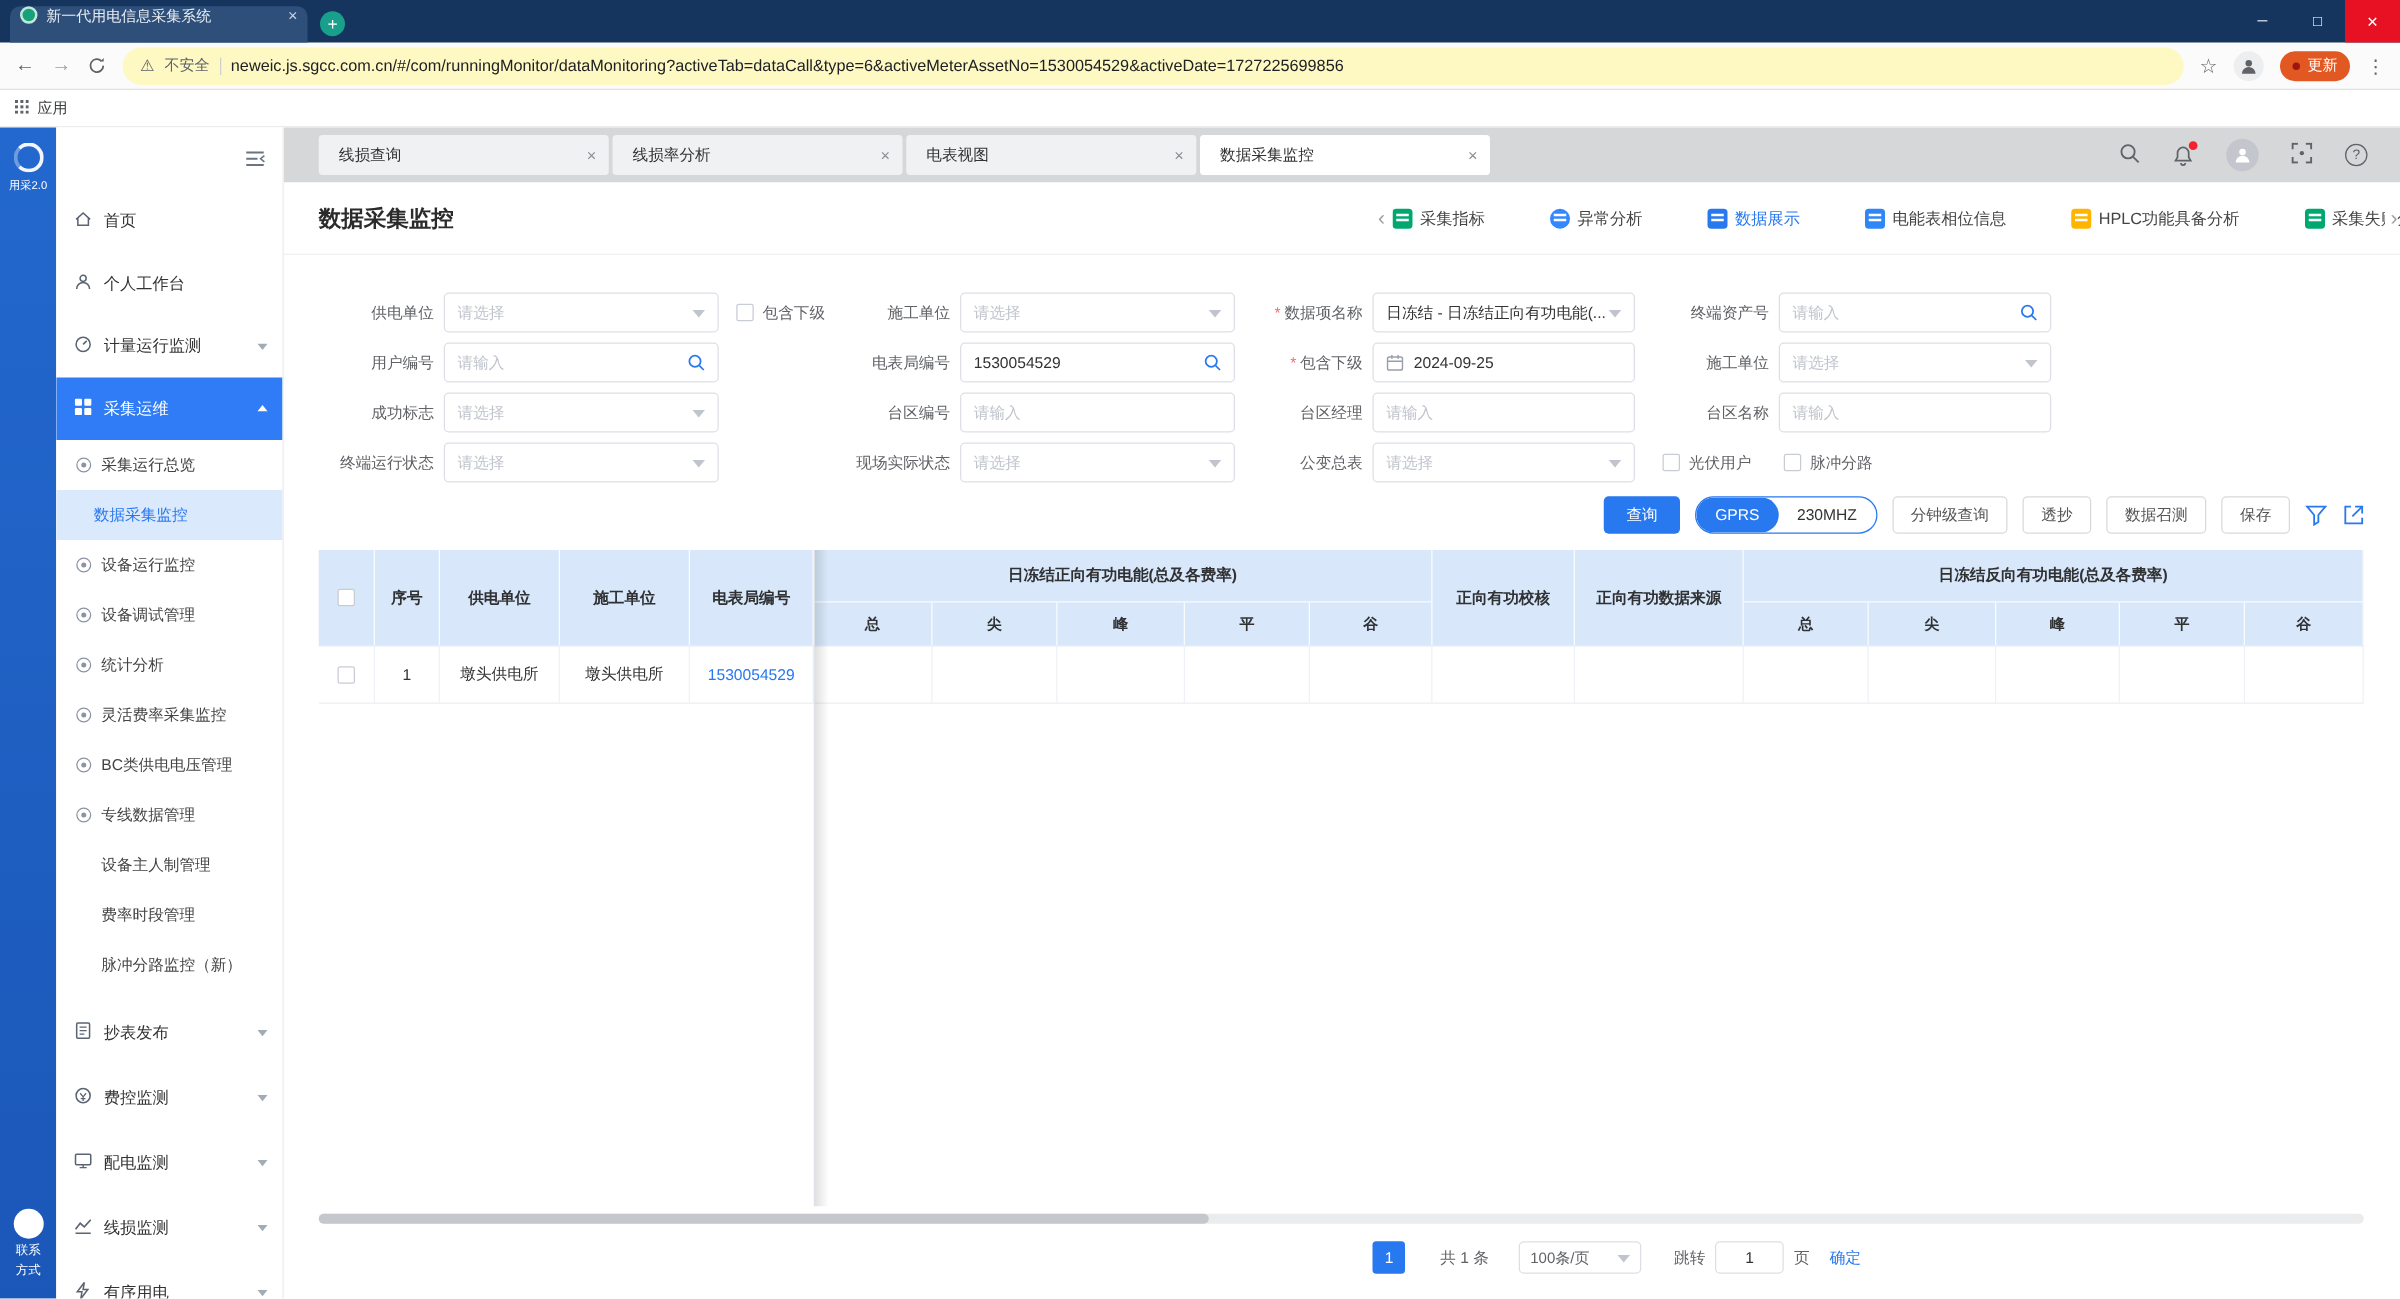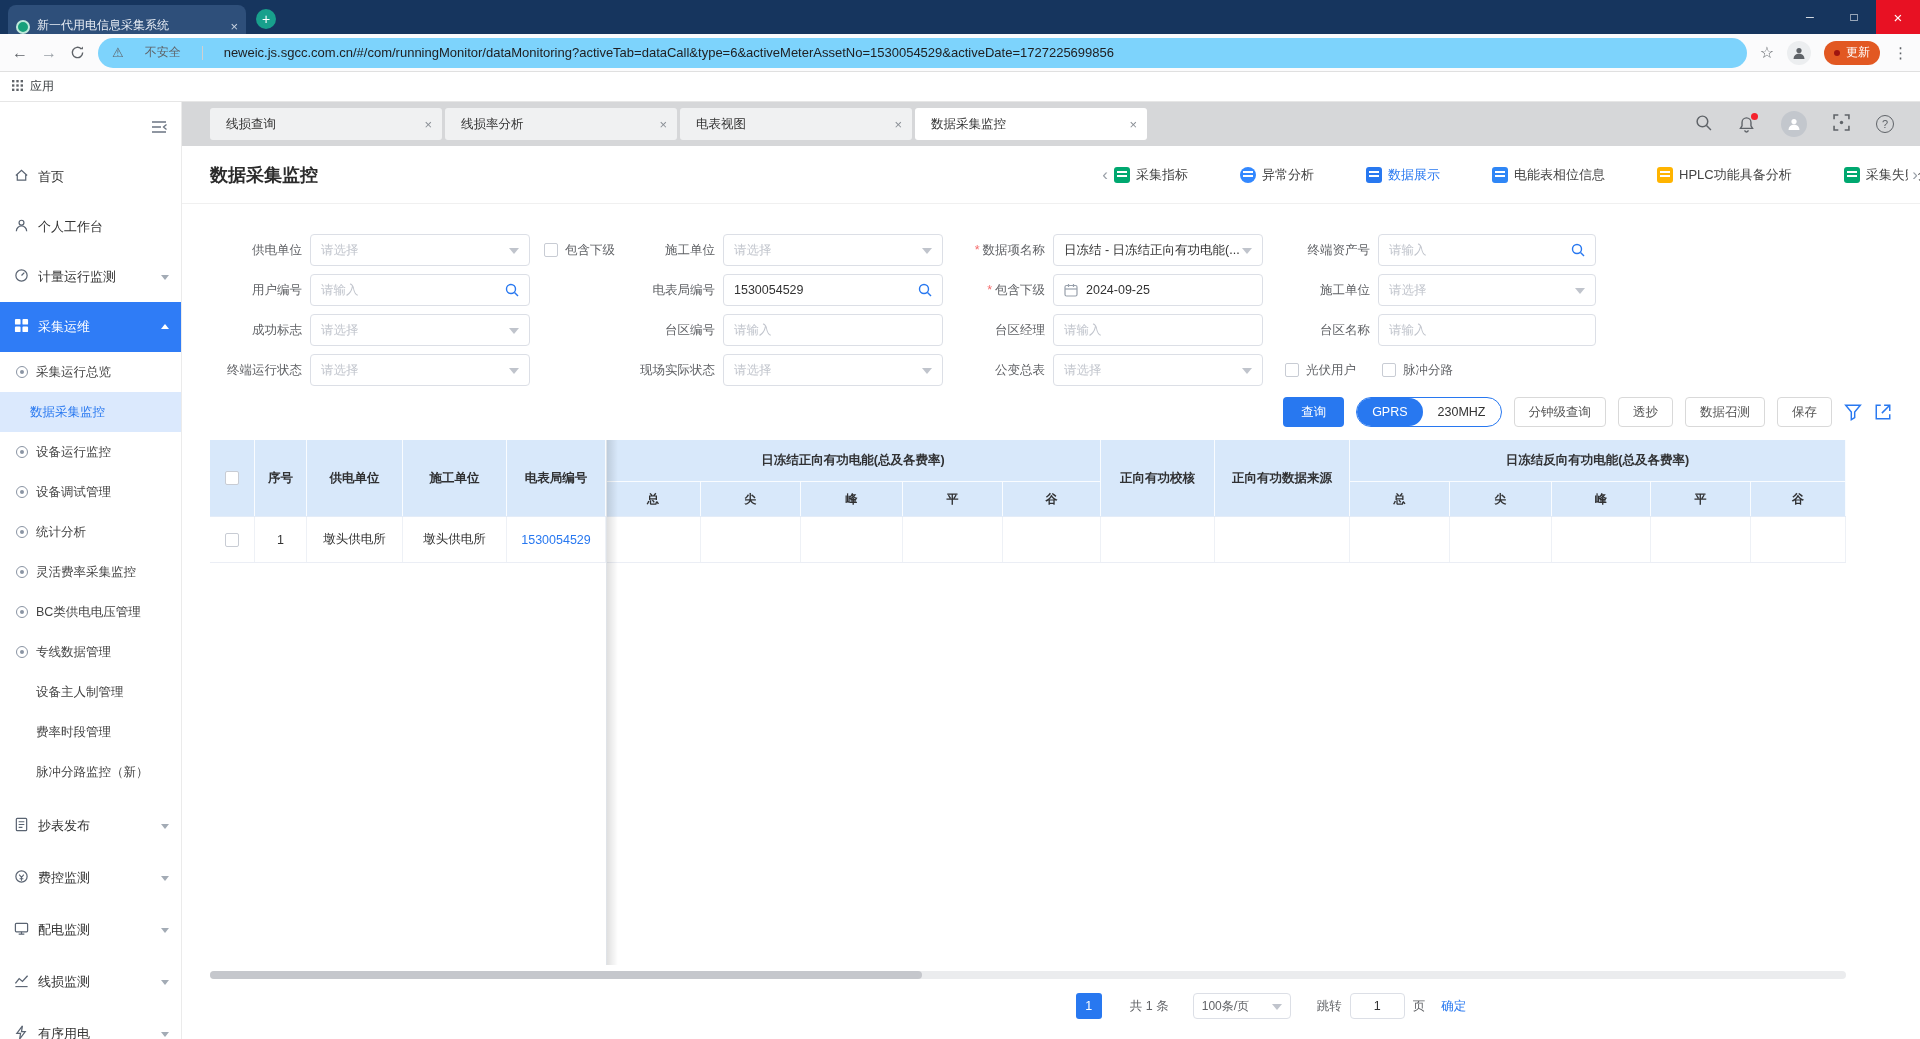--- a/index.html
+++ b/index.html
@@ -2,39 +2,39 @@
 <html><head>
 <meta charset="utf-8">
 <style>
   *{box-sizing:border-box;margin:0;padding:0}
   html,body{width:1920px;height:1039px;overflow:hidden}
   body{font-family:"Liberation Sans",sans-serif;font-size:13px;color:#333;background:#fff}
   .screen{position:relative;width:1920px;height:1039px;overflow:hidden;background:#fff}
 
   
   .titlebar{height:34px;background:#16355e;display:flex;align-items:flex-end;position:relative}
-  .btab{margin-left:8px;margin-bottom:0;height:29px;width:238px;background:#2e4f7a;border-radius:8px 8px 0 0;display:flex;align-items:flex-end;padding:0 8px;color:#e8edf4;font-size:12px}
+  .btab{margin-left:8px;margin-bottom:0;height:29px;width:238px;background:#2e4f7a;border-radius:8px 8px 0 0;display:flex;align-items:flex-start;padding:0 8px;color:#e8edf4;font-size:12px}
   .favicon{width:14px;height:14px;border-radius:50%;background:#17a07a;border:2px solid #bfe9db;margin-right:7px;flex:none}
   .btab-title{flex:1;white-space:nowrap;overflow:hidden;text-overflow:ellipsis}
   .xic{color:#c7d2e0;font-size:13px;margin-left:6px;cursor:default}
   .xic::before{content:"×"}
   .newtab{width:20px;height:20px;border-radius:50%;background:#18a08c;color:#fff;font-size:14px;display:flex;align-items:center;justify-content:center;margin:0 0 5px 10px}
   .newtab::before{content:"+"}
   .wincontrols{position:absolute;right:0;top:0;height:34px;display:flex}
   .wc{width:44px;height:34px;display:flex;align-items:center;justify-content:center;color:#fff;font-size:11px}
   .i-min::before{content:"─"}
   .i-max::before{content:"□";font-size:12px}
   .i-close::before{content:"×";font-size:15px}
   .wc-close{background:#e81123}
 
   .navbar{height:38px;background:#fbfbfc;border-bottom:1px solid #e0e0e0;display:flex;align-items:center;padding:0 12px;gap:13px}
   .nav-ic{color:#5f6368;font-size:16px;display:flex;align-items:center}
   .i-back::before{content:"←"}
   .i-fwd::before{content:"→";color:#9aa0a6}
-  .addr{flex:1;display:flex;align-items:center;gap:21px;min-width:0;height:30px;background:#7dd3fc;border-radius:15px;padding:0 14px}
+  .addr{flex:1;display:flex;align-items:center;gap:8px;min-width:0;height:30px;background:#fef9c3;border-radius:15px;padding:0 14px}
   .i-warn{font-size:13px;color:#5f6368}
   .i-warn::before{content:"⚠"}
   .insecure{font-size:12px;color:#5f6368;white-space:nowrap}
   .addr-sep{width:1px;height:14px;background:#d0d0d0}
   .url{font-size:13px;color:#202124;white-space:nowrap;overflow:hidden;text-overflow:ellipsis}
   .i-star::before{content:"☆";font-size:16px}
   .nav-avatar{width:24px;height:24px;border-radius:50%;display:flex;align-items:center;justify-content:center;background:#eceef0}
   .update-pill{height:24px;border-radius:12px;background:#e25822;color:#fff;display:flex;align-items:center;gap:6px;padding:0 10px;font-size:12px;white-space:nowrap}
   .upd-dot{width:6px;height:6px;border-radius:50%;background:#9e1510}
   .i-kebab::before{content:"⋮";font-size:15px}
@@ -212,20 +212,29 @@
             <rect x="4.7" y="9.4" width="2.6" height="2.6"></rect>
             <rect x="9.4" y="9.4" width="2.6" height="2.6"></rect>
           </g>
         </svg>
     </span>
     <span>应用</span>
   </div>
 
   <div class="app">
 
+    <div class="rail">
+      <div class="logo-mark"></div>
+      <div class="logo-text">用采2.0</div>
+      <div class="rail-contact">
+        <span class="phone-circle"></span>
+        <span>联系</span>
+        <span>方式</span>
+      </div>
+    </div>
 
     <div class="sidemenu">
       <span class="collapse">
         <svg width="16" height="14" viewBox="0 0 16 14">
             <path d="M1 2h14M1 7h9M1 12h14" stroke="#6b7482" stroke-width="1.5"></path>
             <path d="M15.5 4.5l-3 2.5 3 2.5" fill="none" stroke="#6b7482" stroke-width="1.3"></path>
           </svg>
       </span>
 
       <div class="m-item">

